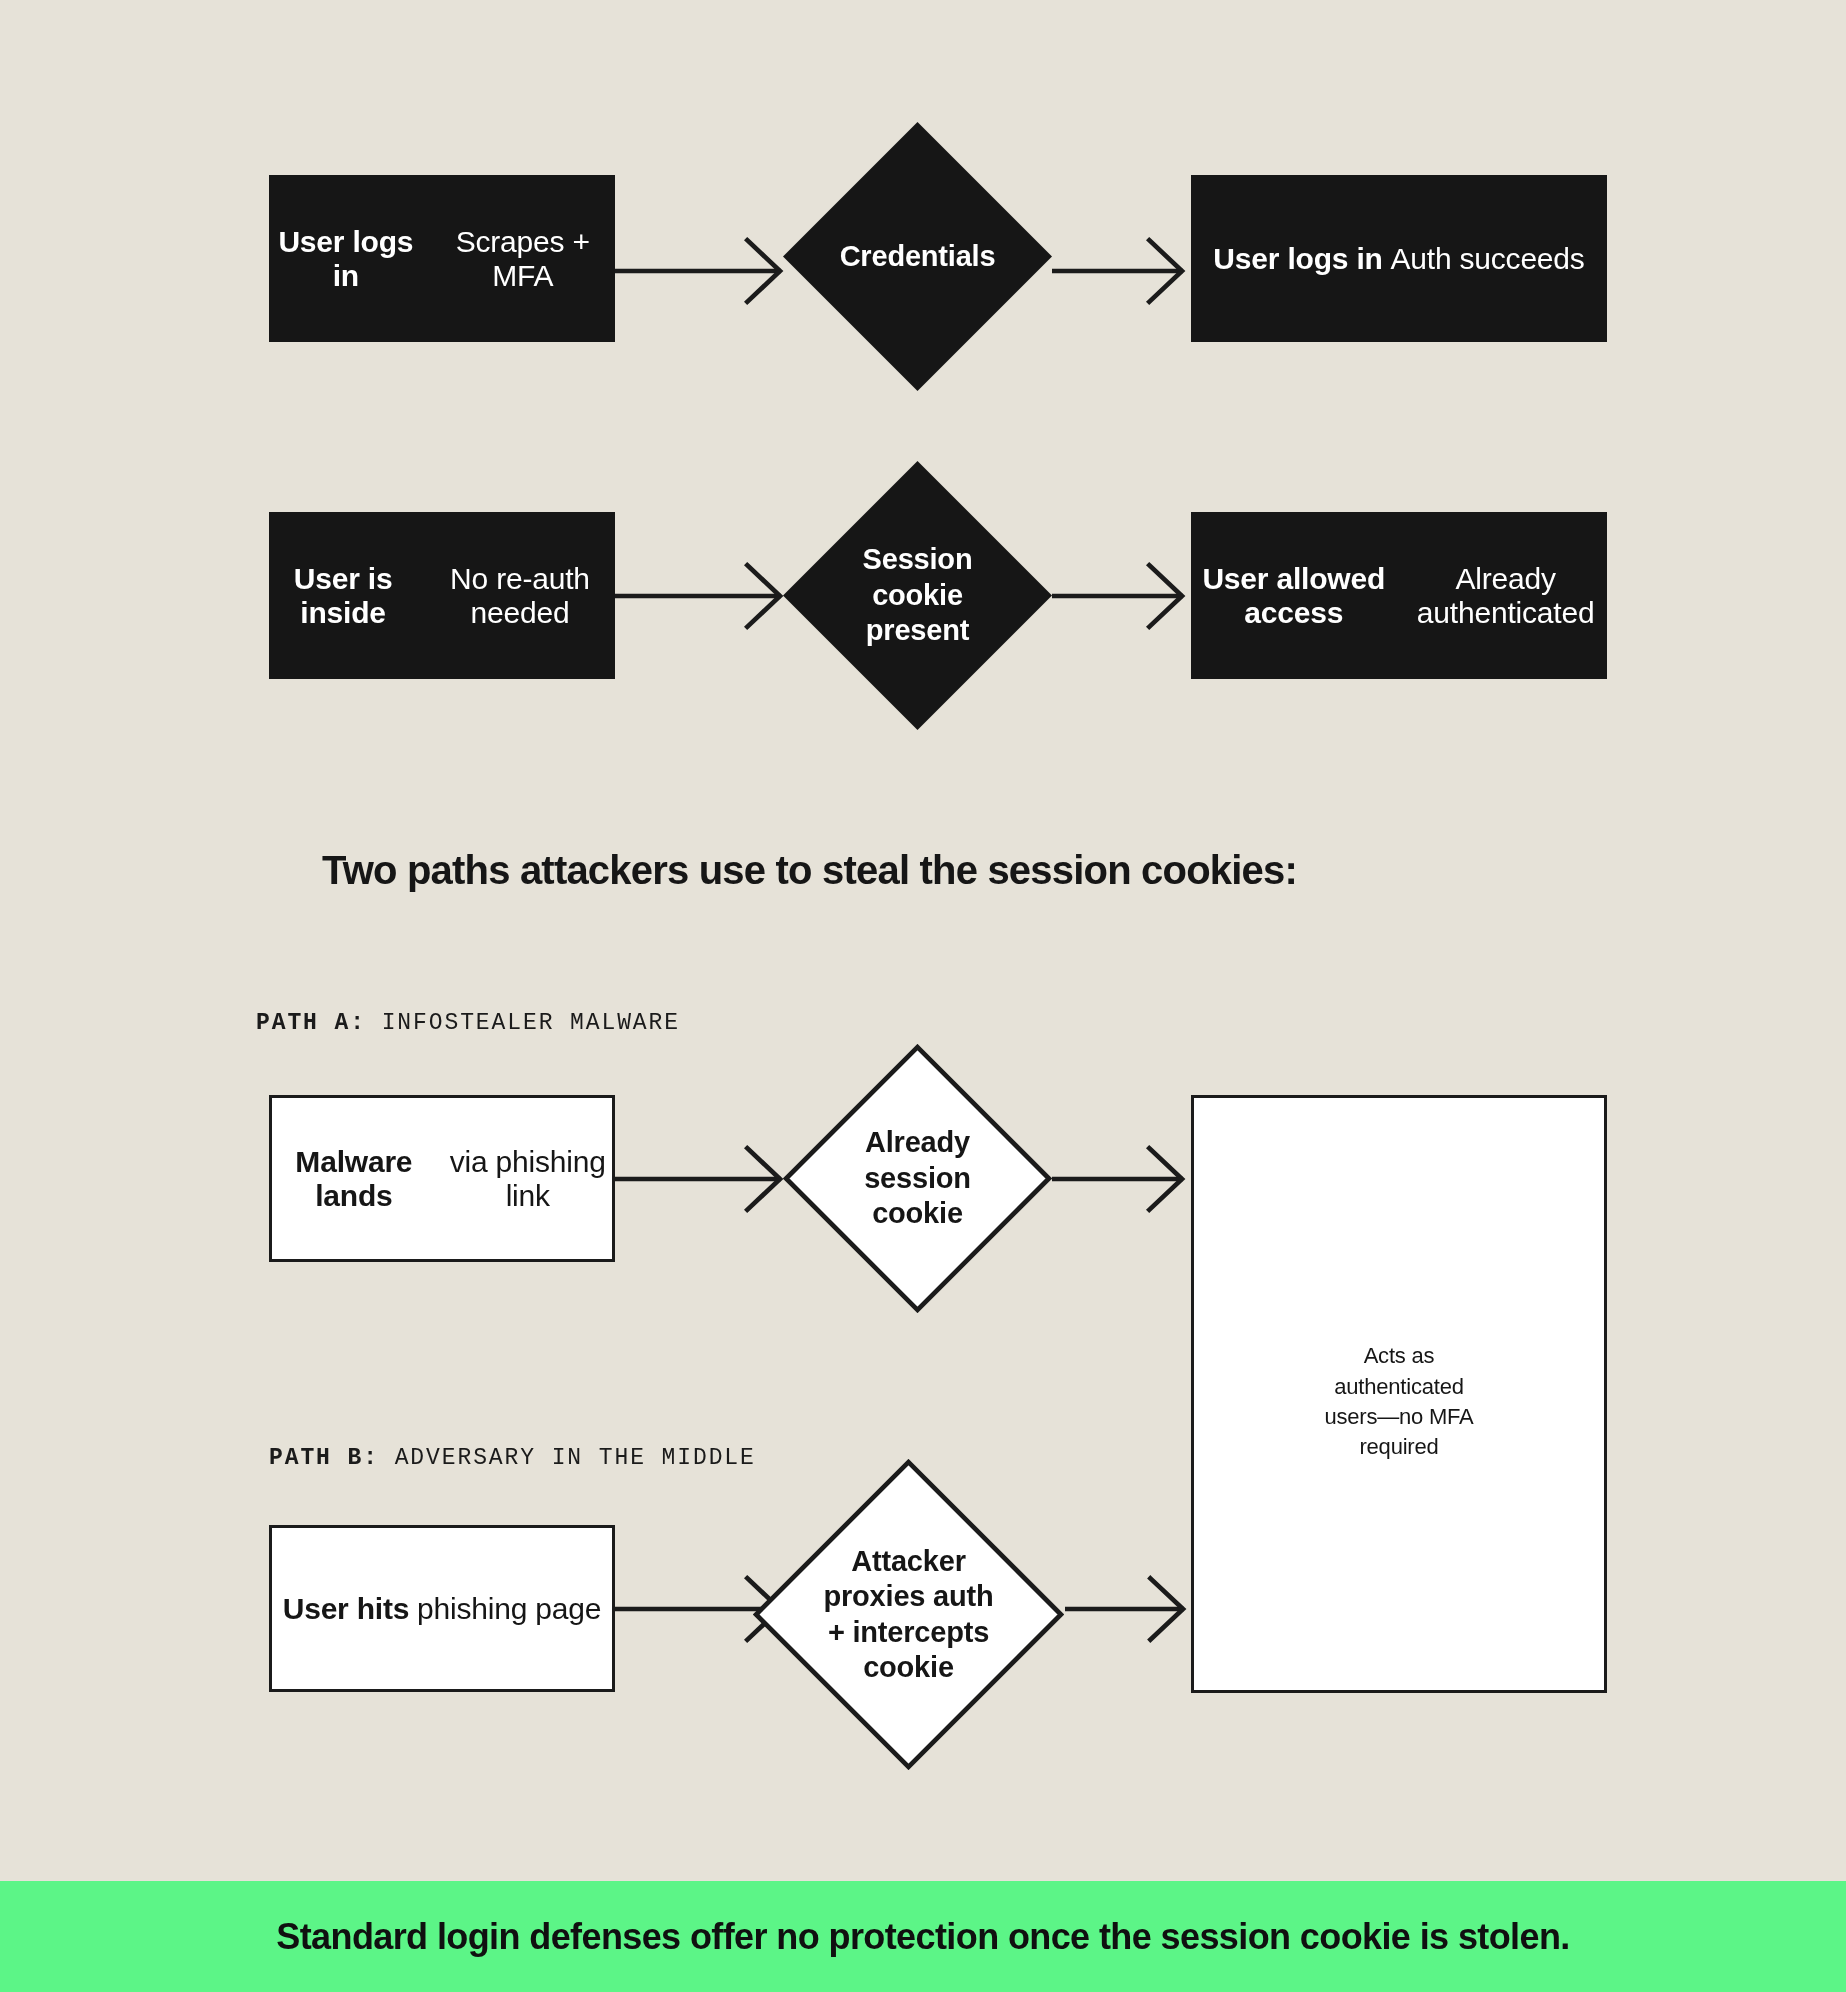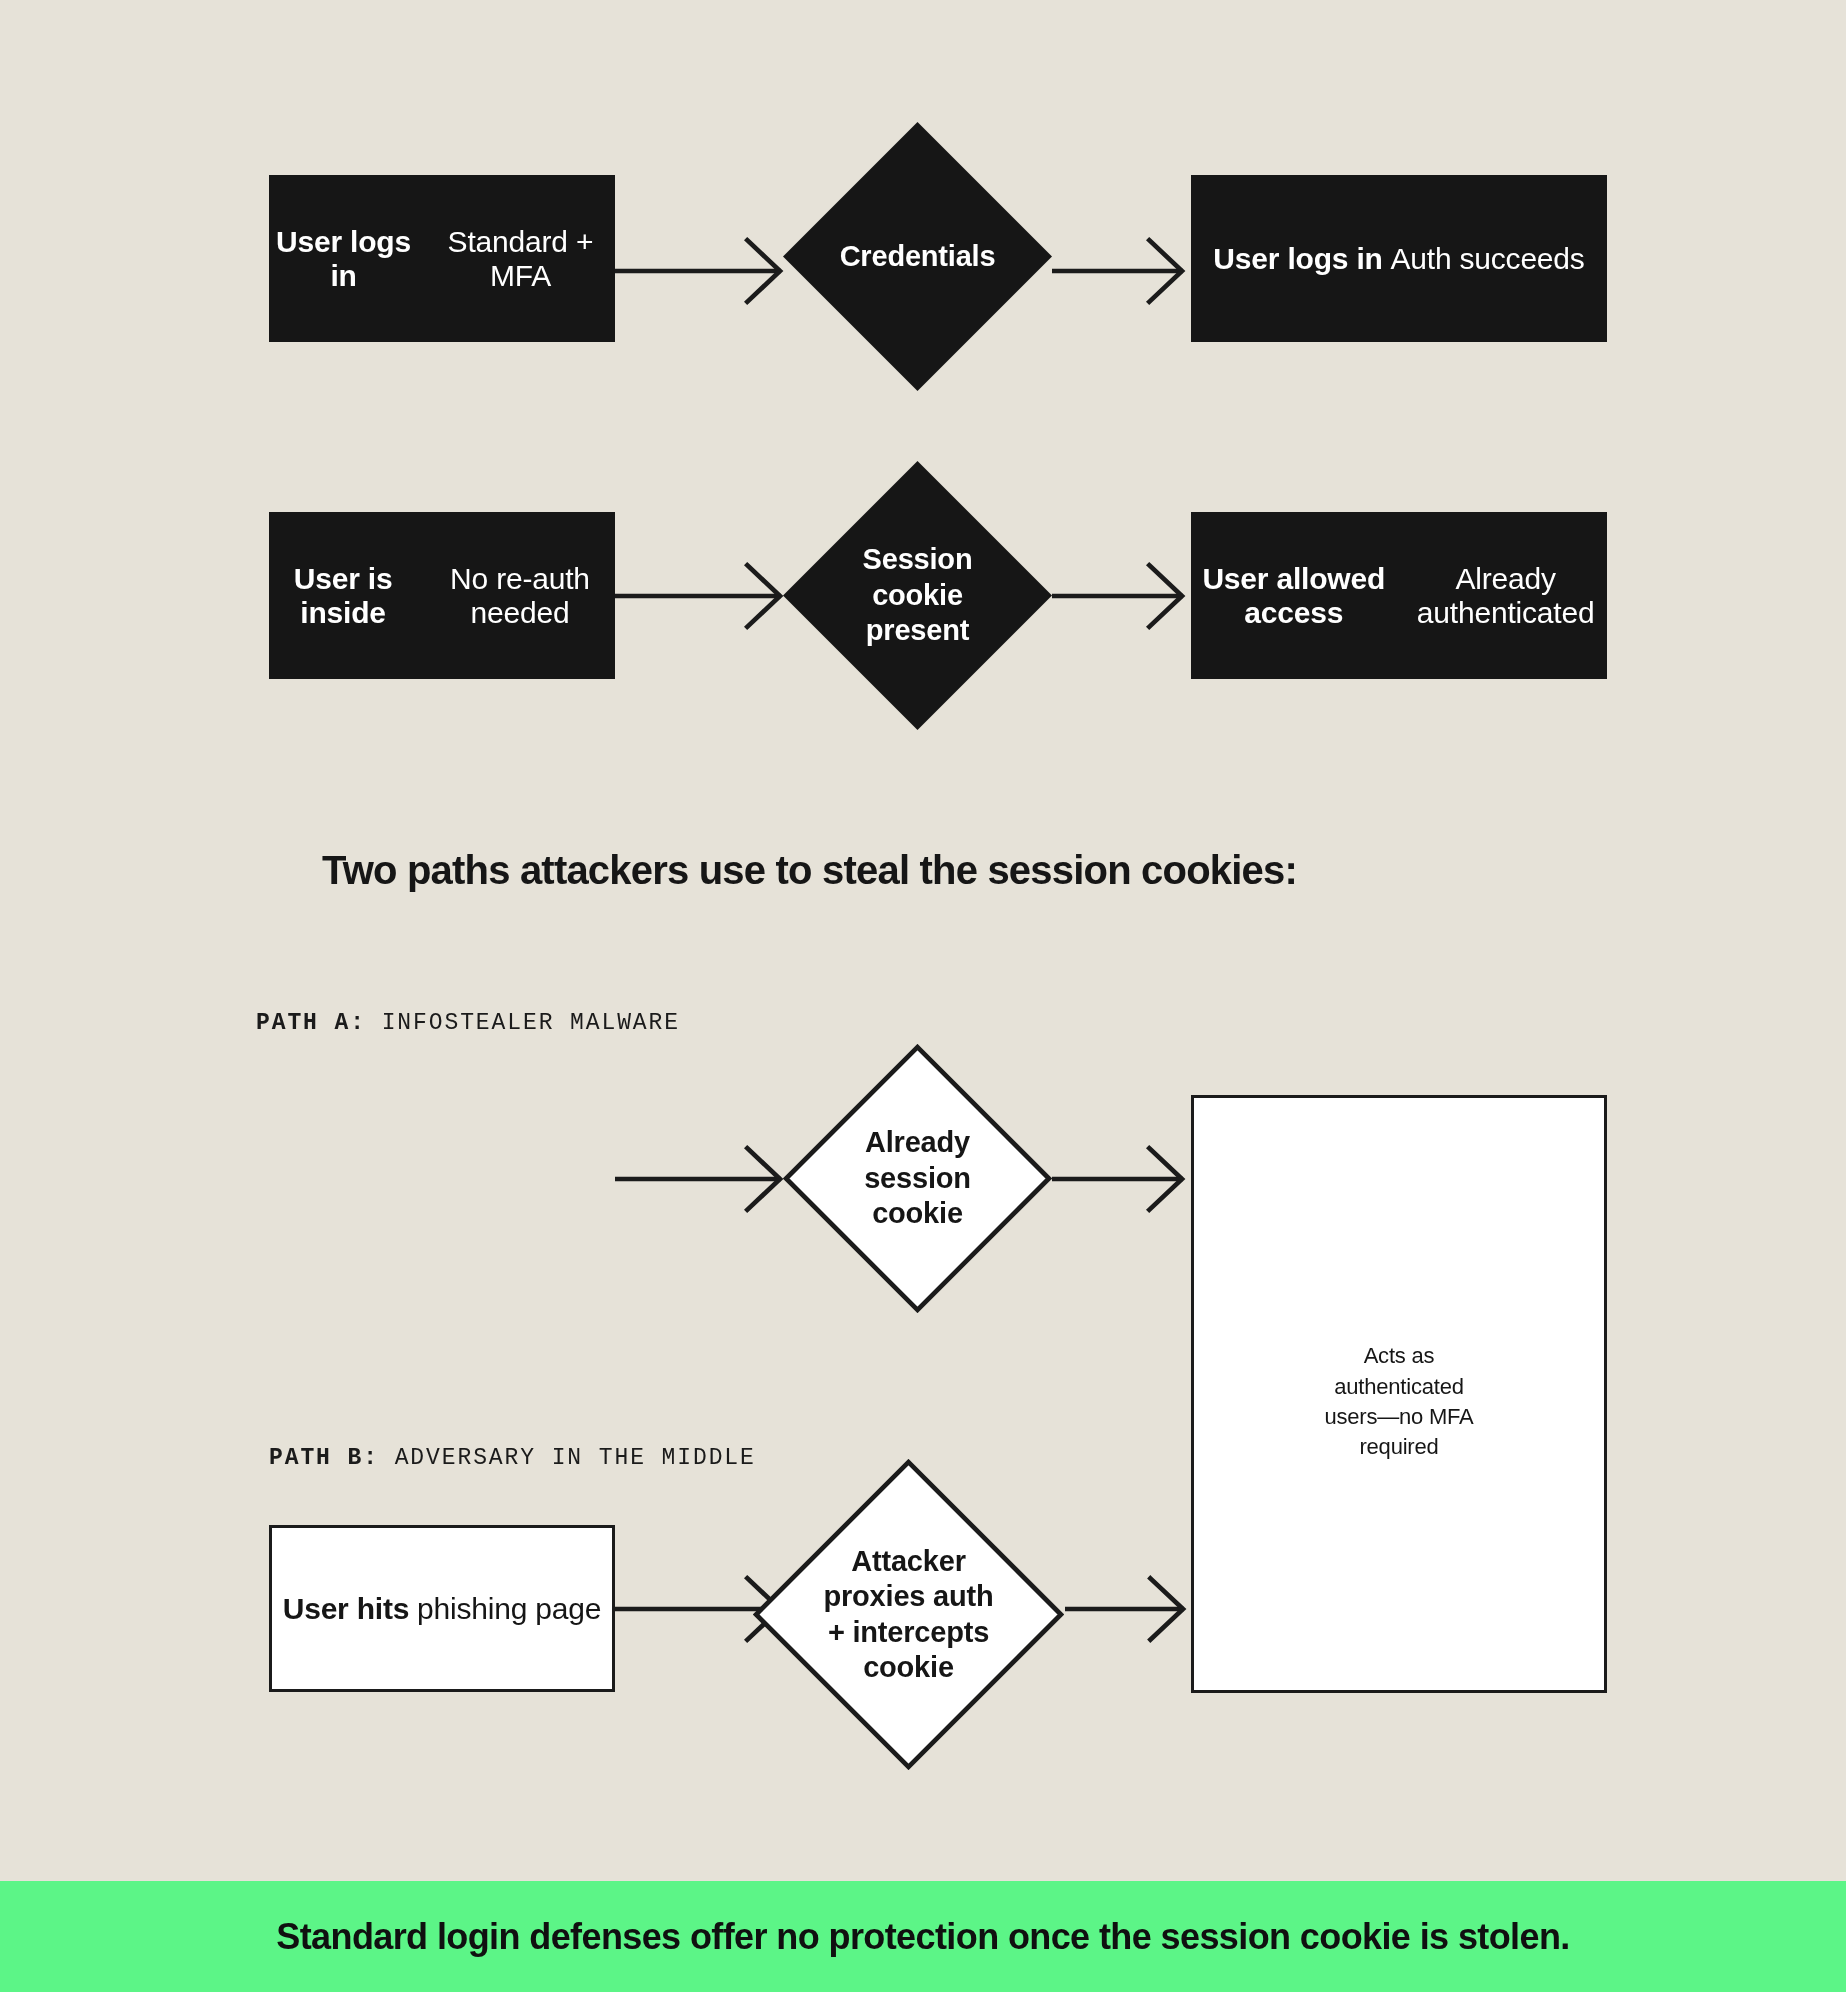--- a/index.html
+++ b/index.html
@@ -112,21 +112,21 @@
     white-space: nowrap;
   }
 </style>
 </head>
 <body>
 
 <div id="page">
 
   <div class="node rect-dark" style="left:269px; top:175px; width:346px; height:167px; gap:7.8px;">
     <div class="line-bold" style="font-size:30px;">User logs in</div>
-    <div class="line-reg" style="font-size:30px;">Standard + MFA</div>
+    <div class="line-reg" style="font-size:30px;">Scrapes + MFA</div>
   </div>
 
   <svg class="arrow" style="left:615px; top:226px;" width="179" height="90" viewBox="0 0 230 115">
     <path d="M0,57.5 L213,57.5" stroke="#1B1B1B" stroke-width="6" fill="none"></path>
     <path d="M170,18 L212,57.5 L170,97" stroke="#1B1B1B" stroke-width="6" fill="none" stroke-linecap="square" stroke-linejoin="miter"></path>
   </svg>
 
   <div class="diamond dark" style="left:783px; top:122px; width:269px; height:269px;">
     <svg class="dshape" viewBox="0 0 346 346" preserveAspectRatio="none">
       <polygon points="173,0 346,173 173,346 0,173" fill="#161616"></polygon>
@@ -176,20 +176,24 @@
     <div class="line-bold" style="font-size:30px;">User allowed access</div>
     <div class="line-reg" style="font-size:30px;">Already authenticated</div>
   </div>
 
   <div class="section-heading" style="left:322px; top:848px; font-size:40px;">Two paths attackers use to steal the session cookies:</div>
 
   <div class="path-label" style="left:256px; top:1010px;">
     <span class="pl-key">PATH A:</span><span style="letter-spacing:1.9px;">&nbsp;</span><span class="pl-val">INFOSTEALER MALWARE</span>
   </div>
 
+  <div class="node rect-light" style="left:269px; top:1095px; width:346px; height:167px; gap:7.8px;">
+    <div class="line-bold" style="font-size:30px;">Malware lands</div>
+    <div class="line-reg" style="font-size:30px;">via phishing link</div>
+  </div>
 
   <svg class="arrow" style="left:615px; top:1134px;" width="179" height="90" viewBox="0 0 230 115">
     <path d="M0,57.5 L213,57.5" stroke="#1B1B1B" stroke-width="6" fill="none"></path>
     <path d="M170,18 L212,57.5 L170,97" stroke="#1B1B1B" stroke-width="6" fill="none" stroke-linecap="square" stroke-linejoin="miter"></path>
   </svg>
 
   <div class="diamond light" style="left:783px; top:1044px; width:269px; height:269px;">
     <svg class="dshape" viewBox="0 0 346 346" preserveAspectRatio="none">
       <polygon points="173,4 342,173 173,342 4,173" fill="#FFFFFF" stroke="#1B1B1B" stroke-width="6"></polygon>
     </svg>

